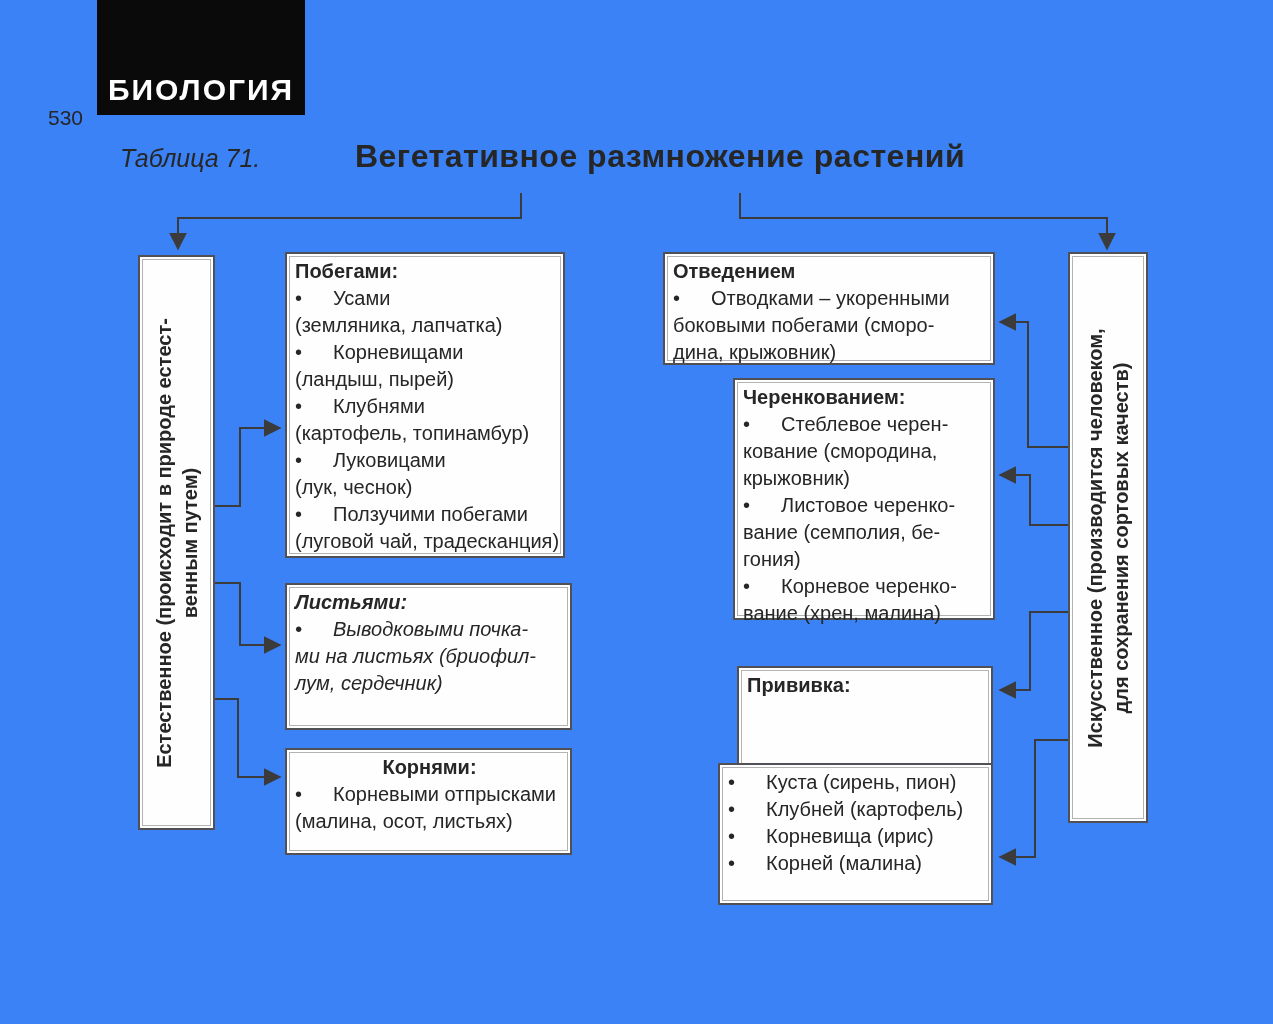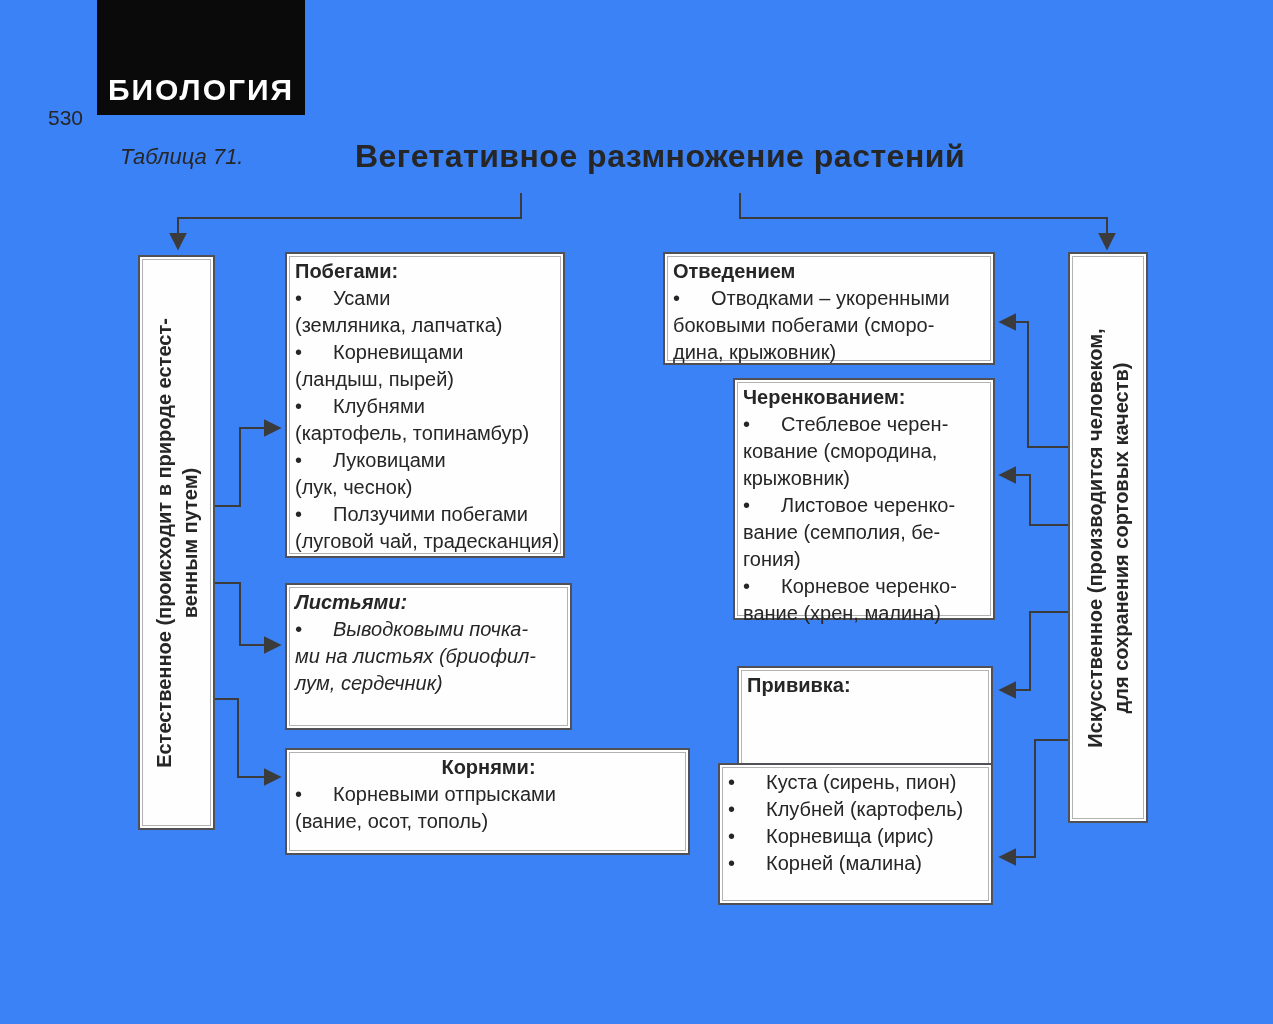--- a/index.html
+++ b/index.html
@@ -18,21 +18,21 @@
     left:97px;top:0;width:208px;height:115px;
     background:#0a0a0a;
     display:flex;align-items:flex-end;justify-content:center;
     padding-bottom:10px;box-sizing:border-box;
   }
   .logo-text{
     color:#ffffff;font-weight:bold;font-size:30px;letter-spacing:2px;
     line-height:1;
   }
   .page-number{left:48px;top:106px;font-size:21px;}
-  .table-label{left:120px;top:144px;font-size:22px;font-style:italic;}
+  .table-label{left:120px;top:144px;font-size:25px;font-style:italic;}
   .page-title{
     left:330px;top:138px;width:660px;text-align:center;
     font-size:32px;font-weight:bold;letter-spacing:0.5px;
   }
 
   
   .cbox{
     border:2px solid #515155;
     box-shadow:inset 0 0 0 2px #ffffff, inset 0 0 0 3px #b3b3b3;
     box-sizing:border-box;
@@ -40,21 +40,21 @@
     padding:4px 6px 2px 8px;
     font-size:20px;line-height:27px;
   }
   .cbox .box-title{font-weight:bold;}
   .title-center .box-title{text-align:center;}
   .line{white-space:nowrap;}
   .bullet{display:inline-block;width:38px;}
 
   #box-pobegami{left:285px;top:252px;width:280px;height:306px;}
   #box-listyami{left:285px;top:583px;width:287px;height:147px;font-style:italic;}
-  #box-kornyami{left:285px;top:748px;width:405px;height:107px;}
+  #box-kornyami{left:285px;top:748px;width:287px;height:107px;}
   #box-otvedeniem{left:663px;top:252px;width:332px;height:113px;}
   #box-cherenkovaniem{left:733px;top:378px;width:262px;height:242px;}
   #box-privivka{left:737px;top:633px;width:256px;height:117px;margin-top:33px;}
   #box-deleniem{left:718px;top:763px;width:275px;height:142px;}
 
   
   .vbox{
     border:2px solid #515155;
     box-shadow:inset 0 0 0 2px #ffffff, inset 0 0 0 3px #b3b3b3;
     box-sizing:border-box;background:#fefefe;
@@ -140,21 +140,21 @@
         <div class="line"><span class="bullet">•</span><span>Выводковыми почка-</span></div>
         <div class="line"><span>ми на листьях (бриофил-</span></div>
         <div class="line"><span>лум, сердечник)</span></div>
       </div>
   </div>
 
   <div class="abs cbox title-center" id="box-kornyami">
     <div class="box-title">Корнями:</div>
     <div>
         <div class="line"><span class="bullet">•</span><span>Корневыми отпрысками</span></div>
-        <div class="line"><span>(вание, осот, тополь)</span></div>
+        <div class="line"><span>(малина, осот, листьях)</span></div>
       </div>
   </div>
 
   <div class="abs cbox" id="box-otvedeniem">
     <div class="box-title">Отведением</div>
     <div>
         <div class="line"><span class="bullet">•</span><span>Отводками – укоренными</span></div>
         <div class="line"><span>боковыми побегами (сморо-</span></div>
         <div class="line"><span>дина, крыжовник)</span></div>
       </div>

